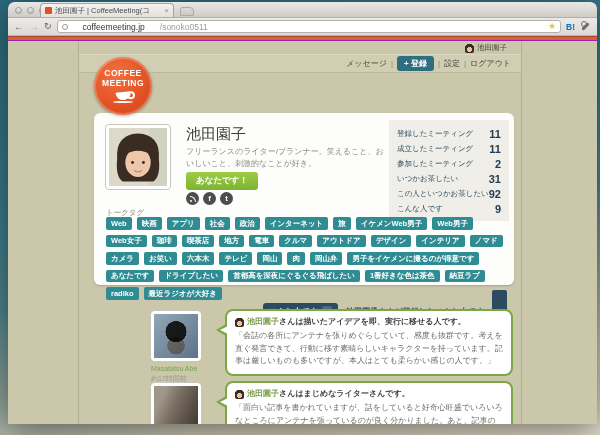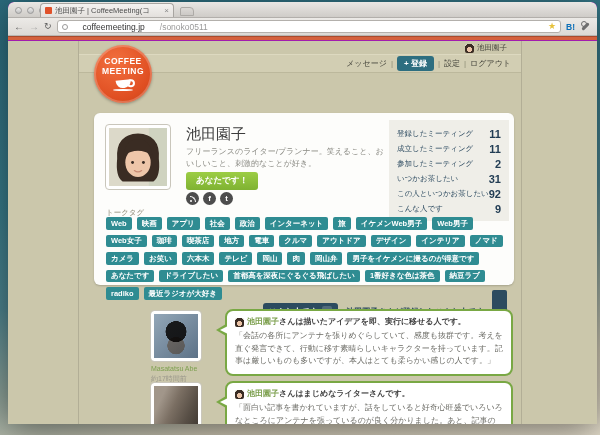--- a/index.html
+++ b/index.html
@@ -43,21 +43,21 @@
   .session-row{position:absolute;top:2px;right:14px;display:flex;align-items:center;gap:3px;font-size:7.5px;color:#45453c;}
   .mini-ava{width:9px;height:9px;border-radius:2px;background:radial-gradient(circle at 50% 62%,#eac3a6 34%,#3a2c24 35% 78%,#d9d6c6 79%);flex:none;}
 
   .navband{position:absolute;top:13px;left:0;right:0;height:19px;background:#d2ceb3;border-top:1px solid #ddd9c0;border-bottom:1px solid #bcb89c;display:flex;align-items:center;}
   .nav-links{display:flex;gap:26px;margin-left:82px;}
   .nav-links span{font-size:8.5px;color:#45453c;}
   .sess-links{margin-left:auto;margin-right:10px;display:flex;align-items:center;gap:4px;font-size:8px;color:#45453c;}
   .sep{color:#8d8a74;}
   .register-btn{background:#2d6e80;color:#fff;font-size:8px;font-weight:bold;padding:2px 7px;border-radius:3px;}
 
-  .logo{position:absolute;left:15px;top:4px;width:58px;height:58px;border-radius:50%;background:radial-gradient(circle at 38% 30%,#f2703f,#e04f22 65%,#c64318);box-shadow:inset 0 0 0 2px rgba(255,255,255,.22),0 1px 3px rgba(0,0,0,.3);display:flex;flex-direction:column;align-items:center;justify-content:center;z-index:3;}
+  .logo{position:absolute;left:15px;top:16px;width:58px;height:58px;border-radius:50%;background:radial-gradient(circle at 38% 30%,#f2703f,#e04f22 65%,#c64318);box-shadow:inset 0 0 0 2px rgba(255,255,255,.22),0 1px 3px rgba(0,0,0,.3);display:flex;flex-direction:column;align-items:center;justify-content:center;z-index:3;}
   .logo-text{color:#fff;font-size:8.5px;font-weight:bold;letter-spacing:.5px;line-height:1.15;text-align:center;}
   .cup{position:relative;width:15px;height:8px;background:#fff;border-radius:0 0 7px 7px;margin-top:3px;transform:rotate(-6deg);}
   .cup::after{content:"";position:absolute;right:-4px;top:0;width:4px;height:4px;border:2px solid #fff;border-radius:50%;}
   .saucer{width:20px;height:2px;background:#fff;border-radius:50%;margin-top:1px;}
 
   .card{position:absolute;left:15px;top:72px;width:420px;height:172px;background:#fdfdfb;border-radius:6px;box-shadow:0 1px 2px rgba(0,0,0,.18);}
   .photo{position:absolute;left:12px;top:12px;width:64px;height:64px;background:#fff;border:3px solid #fff;outline:1px solid #c9c6bb;border-radius:3px;overflow:hidden;}
   .profile-name{position:absolute;left:92px;top:12px;font-size:15px;color:#3c3c3c;}
   .profile-bio{position:absolute;left:92px;top:33px;width:198px;font-size:8px;line-height:1.55;color:#8b8b84;}
   .you-btn{position:absolute;left:92px;top:59px;background:linear-gradient(#9ccd45,#7fb232);color:#fff;font-size:8.5px;font-weight:bold;padding:3px 10px;border-radius:3px;}

